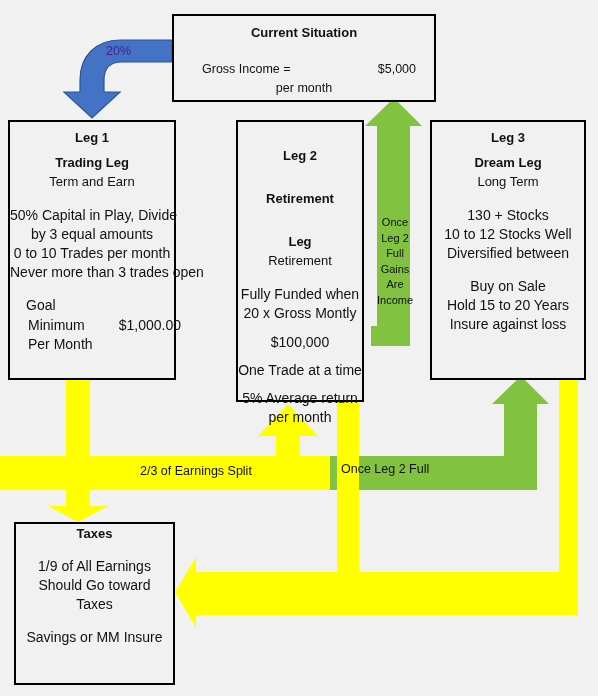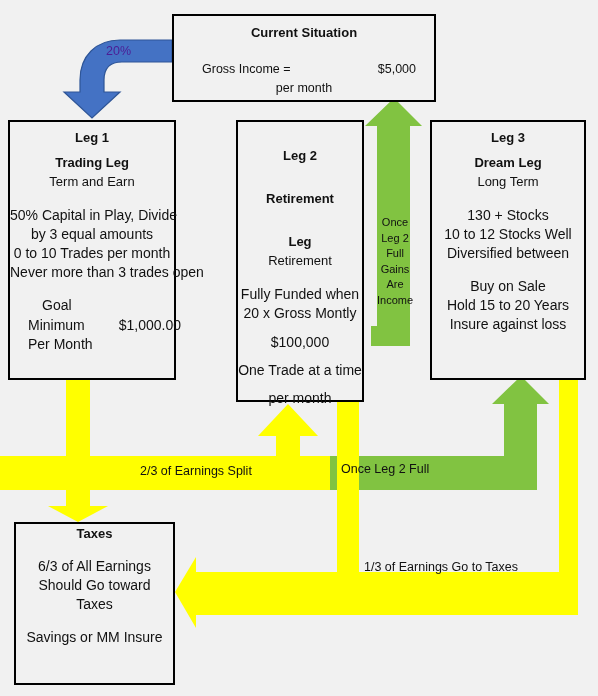--- a/index.html
+++ b/index.html
@@ -146,67 +146,67 @@
   <div class="box" id="box-leg1">
     <div class="ttl">Leg 1</div>
     <div class="ttl">Trading Leg</div>
     <div class="sub">Term and Earn</div>
     <div class="gap"></div>
     <div class="ln">50% Capital in Play, Divide</div>
     <div class="ln">by 3 equal amounts</div>
     <div class="ln">0 to 10 Trades per month</div>
     <div class="ln">Never more than 3 trades open</div>
     <div class="gap"></div>
-    <div class="ln" style="text-align:left;padding-left:32px;">Goal</div>
+    <div class="ln" style="text-align:left;padding-left:16px;">Goal</div>
     <div style="display:flex;align-items:center;padding-left:18px;gap:20px;">
       <span class="ln">Minimum</span>
       <span class="big" style="margin-left:14px;">$1,000.00</span>
     </div>
     <div class="ln" style="text-align:left;padding-left:18px;">Per Month</div>
   </div>
 
   <div class="box" id="box-leg2">
     <div class="ttl">Leg 2</div>
     <div class="ttl">Retirement</div>
     <div class="ttl">Leg</div>
     <div class="sub">Retirement</div>
     <div class="gap"></div>
     <div class="ln">Fully Funded when</div>
     <div class="ln">20 x Gross Montly</div>
     <div class="gap-s"></div>
     <div class="big">$100,000</div>
     <div class="gap-s"></div>
     <div class="ln">One Trade at a time</div>
     <div class="gap-s"></div>
+    <div class="ln">5% Average return</div>
     <div class="ln">per month</div>
   </div>
 
   <div class="box" id="box-leg3">
     <div class="ttl">Leg 3</div>
     <div class="ttl">Dream Leg</div>
     <div class="sub">Long Term</div>
     <div class="gap"></div>
     <div class="ln">130 + Stocks</div>
     <div class="ln">10 to 12 Stocks Well</div>
     <div class="ln">Diversified between</div>
     <div class="gap"></div>
     <div class="ln">Buy on Sale</div>
     <div class="ln">Hold 15 to 20 Years</div>
     <div class="ln">Insure against loss</div>
   </div>
 
   <div class="box" id="box-taxes">
     <div class="ttl">Taxes</div>
     <div class="gap"></div>
-    <div class="ln">6/3 of All Earnings</div>
+    <div class="ln">1/9 of All Earnings</div>
     <div class="ln">Should Go toward</div>
     <div class="ln">Taxes</div>
     <div class="gap"></div>
     <div class="ln">Savings or MM Insure</div>
   </div>
 
   <div class="alabel" id="lbl-20">20%</div>
   <div class="alabel" id="lbl-23">2/3 of Earnings Split</div>
   <div class="alabel" id="lbl-oncefull">Once Leg 2 Full</div>
-  <div class="alabel" id="lbl-13taxes">1/3 of Earnings Go to Taxes</div>
   <div class="alabel" id="lbl-oncecol">Once Leg 2 Full Gains Are Income</div>
 
 </div>
 
 </body></html>

